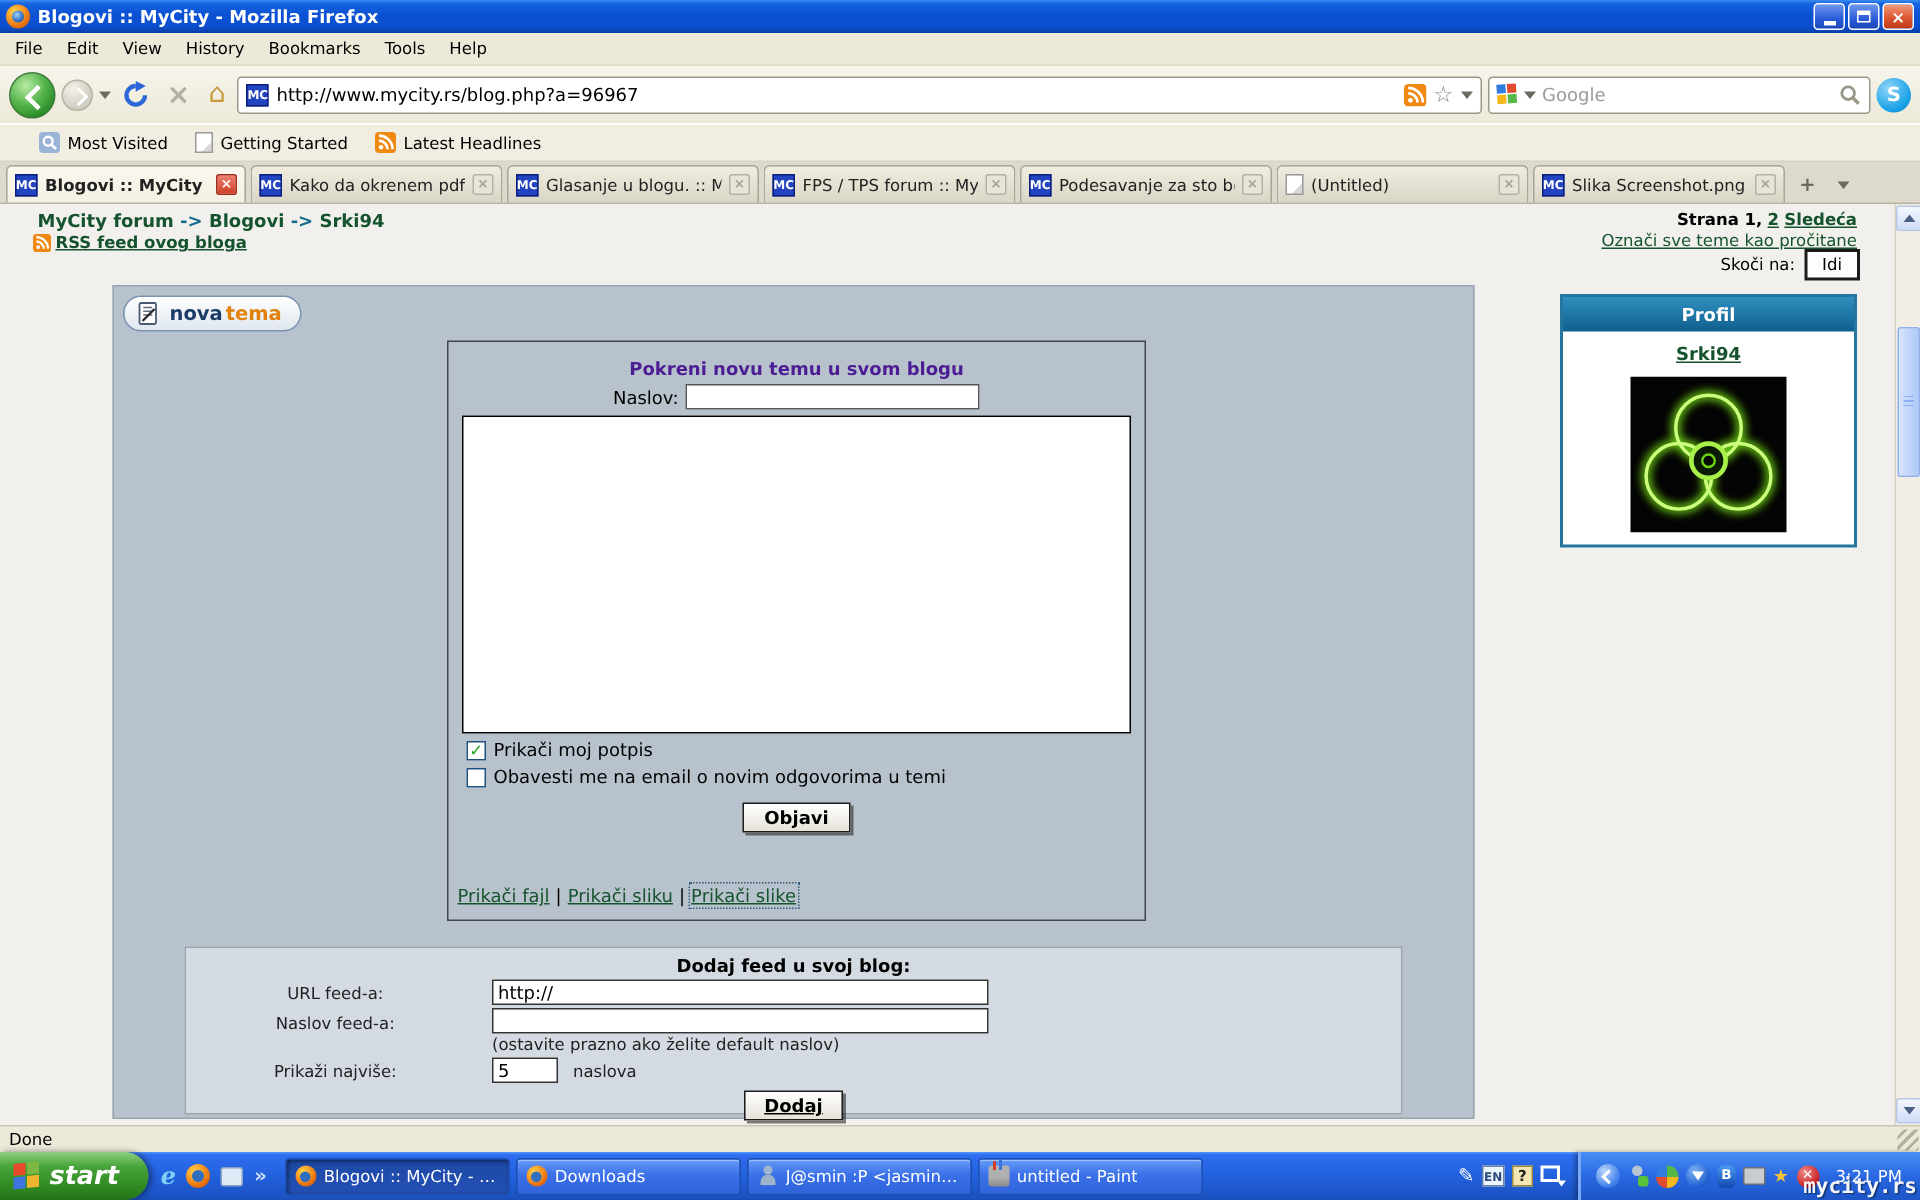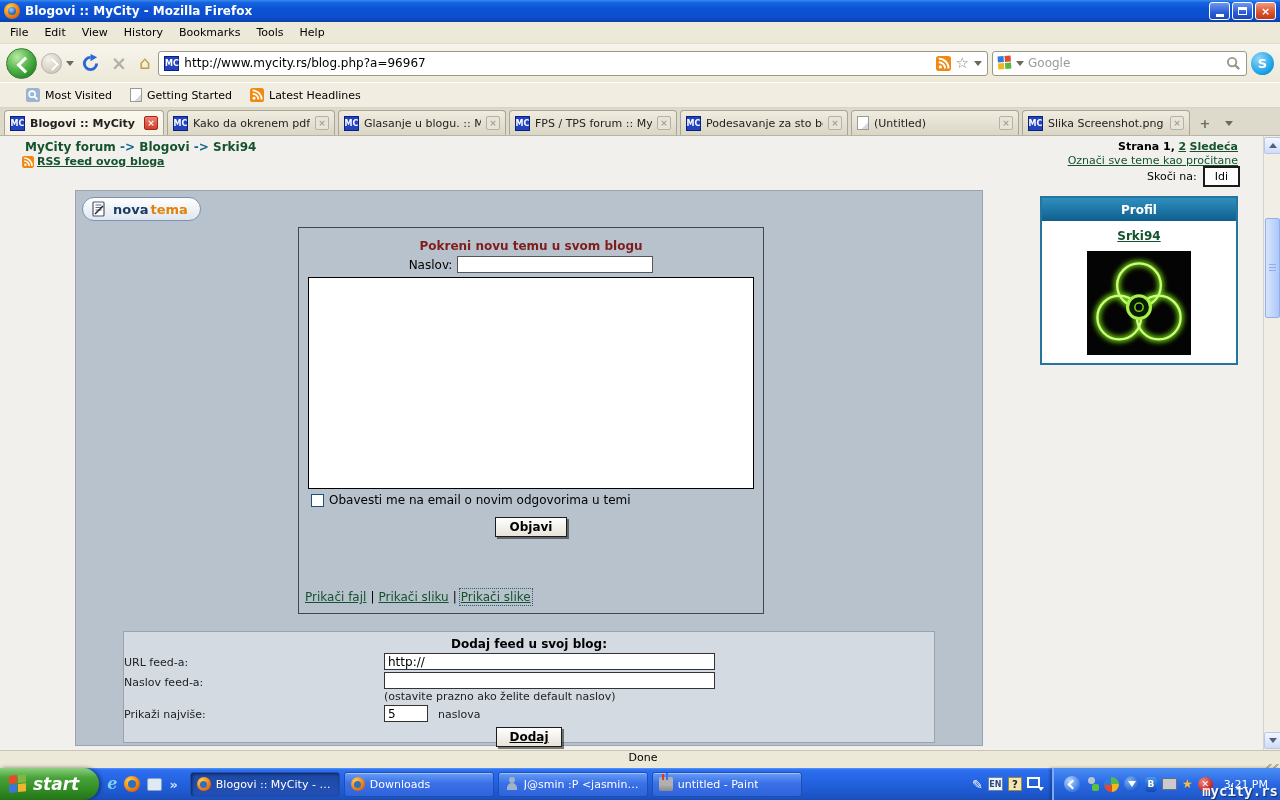--- a/index.html
+++ b/index.html
@@ -89,39 +89,39 @@
   .selarrow::after{content:"";width:0;height:0;border-left:4px solid transparent;border-right:4px solid transparent;border-top:5px solid #1d3f8f;}
   .idi-btn{height:21px;padding:0 10px;background:#fdfdfd;border:2px solid #1a1a1a;font-size:11px;font-family:inherit;}
 
   
   .main-panel{position:absolute;left:75px;top:54px;width:908px;height:556px;background:#b8c2cc;border:1px solid #98a4b0;}
   .novatema{position:absolute;left:6px;top:6px;display:inline-flex;align-items:center;gap:6px;padding:3px 12px 3px 8px;
     border:1px solid #7a93b3;border-radius:13px;background:linear-gradient(180deg,#ffffff,#dfe7ef);}
   .novatema .w1{color:#1c3c68;font-weight:bold;font-size:13px;}
   .novatema .w2{color:#e2820a;font-weight:bold;font-size:13px;margin-left:-4px;}
   .ntbox{position:absolute;left:222px;top:36px;width:466px;height:387px;border:1px solid #41464e;}
-  .nt-title{text-align:center;font-weight:bold;font-size:12px;margin-top:11px;color:#7f1d1d;}
+  .nt-title{text-align:center;font-weight:bold;font-size:12px;margin-top:11px;color:#4c1d95;}
   .nt-naslov{display:flex;justify-content:center;align-items:center;gap:5px;margin-top:3px;font-size:12px;}
   .nt-naslov input{width:196px;height:17px;border:1px solid #565656;font-family:inherit;font-size:11px;padding:0 2px;}
   .nt-textarea{display:block;width:446px;height:212px;margin:4px auto 0;border:1px solid #000;resize:none;font-family:inherit;background:#fff;}
   .checkrow{display:flex;align-items:center;gap:5px;margin:4px 0 0 12px;font-size:12px;color:#000;}
   .checkrow:first-of-type{margin-top:10px;}
   .cb{width:13px;height:13px;background:#fff;border:1px solid #1c5180;display:inline-flex;align-items:center;justify-content:center;flex:0 0 13px;}
   .cb.checked::after{content:"✓";color:#1ca11c;font-size:11px;font-weight:bold;line-height:1;}
   .xp-btn{display:block;margin:10px auto 0;padding:2px 14px;font-weight:bold;font-size:12px;font-family:inherit;
     background:linear-gradient(180deg,#ffffff,#e6e3d8);border:1px solid #1c1c1c;box-shadow:2px 2px 0 rgba(25,25,25,.55);}
   .nt-links{position:absolute;left:6px;bottom:9px;font-size:12px;}
   .nt-links .sep{color:#000;margin:0 4px;}
   .focus-dotted{outline:1px dotted #355a7a;outline-offset:1px;}
 
   
   .feedbox{position:absolute;left:47px;top:440px;width:812px;height:112px;background:#d4dae2;border:1px solid #9aa3ad;}
   .fb-title{text-align:center;font-weight:bold;font-size:12px;margin-top:5px;color:#000;}
   .frow{display:flex;margin-top:2px;align-items:flex-start;}
-  .flabel{width:260px;text-align:left;padding-right:5px;padding-top:3px;font-size:11px;color:#222;}
+  .flabel{width:204px;text-align:center;padding-right:5px;padding-top:3px;font-size:11px;color:#222;}
   .frow input{border:1px solid #333;height:17px;font-family:inherit;font-size:12px;padding:0 3px;background:#fff;}
   .inp-wide{width:331px;}
   .inp-small{width:44px;}
   .fnote{font-size:11px;color:#222;margin:1px 0 0 0;}
   .fsuffix{font-size:11px;color:#222;padding:3px 0 0 10px;}
   .fb-btn{margin-top:5px;padding:2px 12px;text-decoration:underline;}
 
   
   .profile{position:absolute;left:1040px;top:60px;width:198px;border:2px solid #25759e;background:#fff;padding-bottom:6px;}
   .phead{height:23px;background:linear-gradient(180deg,#2f8fbe,#0f5f8e);color:#fff;font-weight:bold;font-size:12px;
@@ -135,21 +135,21 @@
     display:flex;align-items:center;justify-content:center;}
   .sb-up{top:1px;}.sb-down{bottom:1px;}
   .arr-up{width:0;height:0;border-left:4px solid transparent;border-right:4px solid transparent;border-bottom:5px solid #4d6185;}
   .arr-down{width:0;height:0;border-left:4px solid transparent;border-right:4px solid transparent;border-top:5px solid #4d6185;}
   .sb-thumb{position:absolute;left:1px;top:82px;width:15px;height:100px;border:1px solid #90aff0;border-radius:2px;
     background:linear-gradient(90deg,#d7e4fd,#aec8f7);display:flex;align-items:center;justify-content:center;}
   .sb-grip{width:7px;height:8px;background:repeating-linear-gradient(180deg,#8eaef0 0 1px,transparent 1px 3px);}
 
   
   .statusbar{position:absolute;left:0;top:750px;width:1280px;height:18px;background:#ece9d8;border-top:1px solid #c9c5b2;
-    display:flex;align-items:center;padding-left:6px;color:#000;flex-direction:column;}
+    display:flex;align-items:center;padding-left:6px;color:#000;}
   .grip{margin-left:auto;width:14px;height:14px;margin-right:1px;
     background:repeating-linear-gradient(135deg,transparent 0 3px,#b5b19f 3px 5px);}
 
   
   .taskbar{position:absolute;left:0;top:768px;width:1280px;height:32px;display:flex;align-items:center;
     background:linear-gradient(180deg,#5398fb 0%,#2e6ef0 6%,#2261dd 50%,#1b53c4 92%,#1a4eb8 100%);}
   .startbtn{height:32px;display:flex;align-items:center;gap:6px;padding:0 20px 0 9px;border-radius:0 16px 16px 0;
     background:linear-gradient(180deg,#8ed07f 0%,#48a43a 30%,#2f8a22 72%,#257218 100%);
     color:#fff;font-weight:bold;font-style:italic;font-size:17px;box-shadow:2px 0 4px rgba(0,0,0,.45);}
   .winflag{width:18px;height:18px;display:grid;grid-template-columns:8px 8px;grid-template-rows:8px 8px;gap:1px;transform:skewY(-6deg);}
@@ -399,20 +399,24 @@
       </span>
 
       <div class="ntbox">
         <div class="nt-title">Pokreni novu temu u svom blogu</div>
         <div class="nt-naslov">
           <span>Naslov:</span>
           <input style="">
         </div>
         <textarea class="nt-textarea" style=""></textarea>
         <div class="checkrow">
+          <span class="cb checked"></span>
+          <span>Prikači moj potpis</span>
+        </div>
+        <div class="checkrow">
           <span class="cb"></span>
           <span>Obavesti me na email o novim odgovorima u temi</span>
         </div>
         <button class="xp-btn">Objavi</button>
         <div class="nt-links">
           <a>Prikači fajl</a><span class="sep">|</span><a>Prikači sliku</a><span class="sep">|</span><a class="focus-dotted">Prikači slike</a>
         </div>
       </div>
 
       <div class="feedbox">

